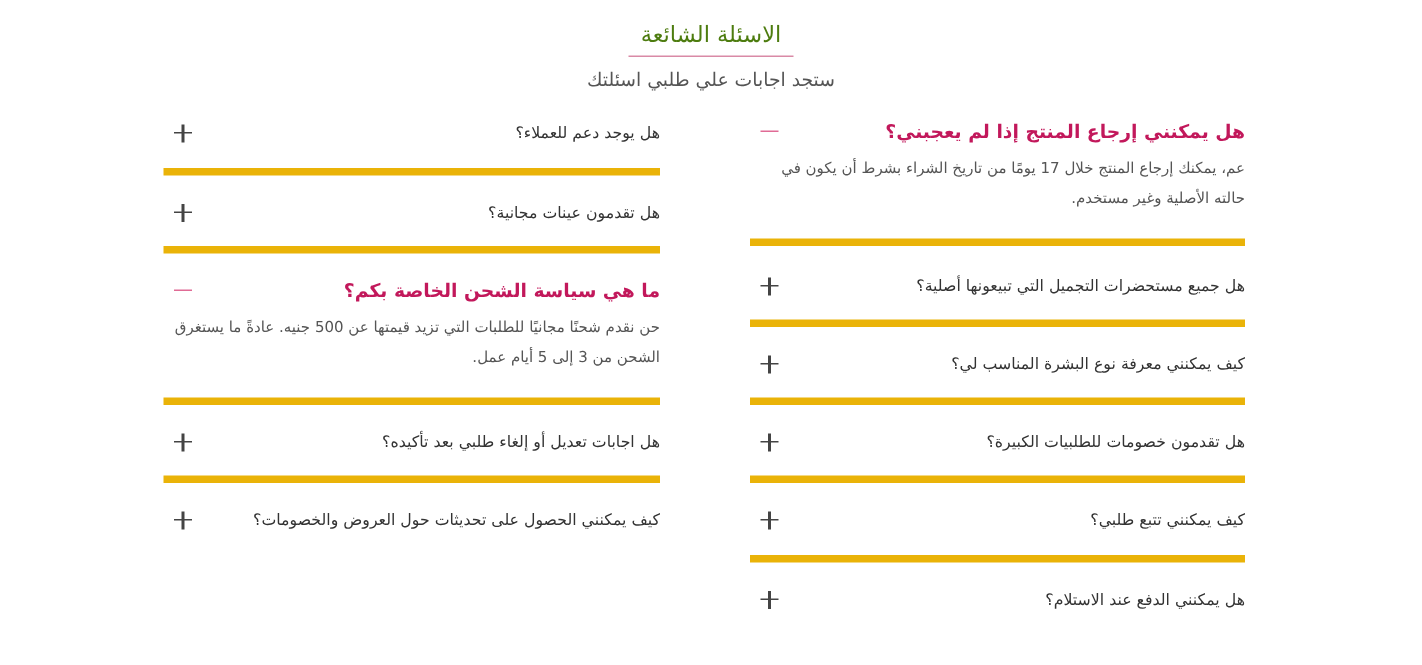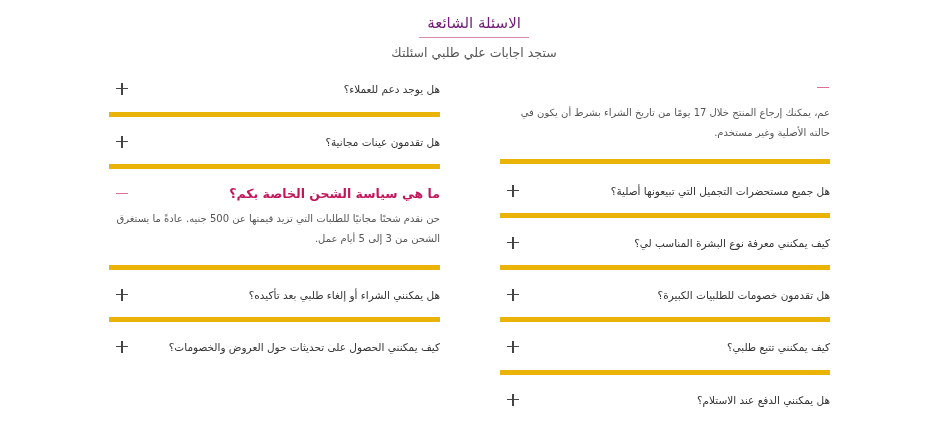--- a/index.html
+++ b/index.html
@@ -25,21 +25,21 @@
       text-align: center;
     }
     .title-wrap {
       display: inline-block;
       position: relative;
       padding: 0 8px 4px 8px;
     }
     .title {
       font-size: 15px;
       font-weight: 500;
-      color: #701a75;
+      color: #4d7c0f;
       direction: rtl;
       line-height: 22px;
     }
     .title-underline {
       position: absolute;
       left: 0;
       right: 0;
       bottom: 0;
       height: 1.5px;
       background: #d98aa6;
@@ -127,20 +127,21 @@
     <div class="title-wrap">
       <div class="title">الاسئلة الشائعة</div>
       <div class="title-underline"></div>
     </div>
     <div class="subtitle">ستجد اجابات علي طلبي اسئلتك</div>
   </div>
 
   <div class="column col-right">
     <div class="faq-item open" style="height:102px; padding-top:19px;">
       <div class="faq-q">
+        <span class="faq-q-text">هل يمكنني إرجاع المنتج إذا لم يعجبني؟</span>
         <span class="faq-toggle">
             <span class="h"></span>
           </span>
       </div>
       <div class="faq-a">عم، يمكنك إرجاع المنتج خلال 17 يومًا من تاريخ الشراء بشرط أن يكون في حالته الأصلية وغير مستخدم.</div>
     </div>
     <div class="faq-item" style="height:54px; padding-top:20px;">
       <div class="faq-q">
         <span class="faq-q-text">هل جميع مستحضرات التجميل التي تبيعونها أصلية؟</span>
         <span class="faq-toggle">
@@ -210,21 +211,21 @@
       <div class="faq-q">
         <span class="faq-q-text">ما هي سياسة الشحن الخاصة بكم؟</span>
         <span class="faq-toggle">
             <span class="h"></span>
           </span>
       </div>
       <div class="faq-a">حن نقدم شحنًا مجانيًا للطلبات التي تزيد قيمتها عن 500 جنيه. عادةً ما يستغرق الشحن من 3 إلى 5 أيام عمل.</div>
     </div>
     <div class="faq-item" style="height:52px; padding-top:18px;">
       <div class="faq-q">
-        <span class="faq-q-text">هل يمكنني الشراء أو إلغاء طلبي بعد تأكيده؟</span>
+        <span class="faq-q-text">هل اجابات تعديل أو إلغاء طلبي بعد تأكيده؟</span>
         <span class="faq-toggle">
             <span class="h"></span>
             <span class="v"></span>
           </span>
       </div>
     </div>
     <div class="faq-item" style="height:52px; padding-top:18px;">
       <div class="faq-q">
         <span class="faq-q-text">كيف يمكنني الحصول على تحديثات حول العروض والخصومات؟</span>
         <span class="faq-toggle">

